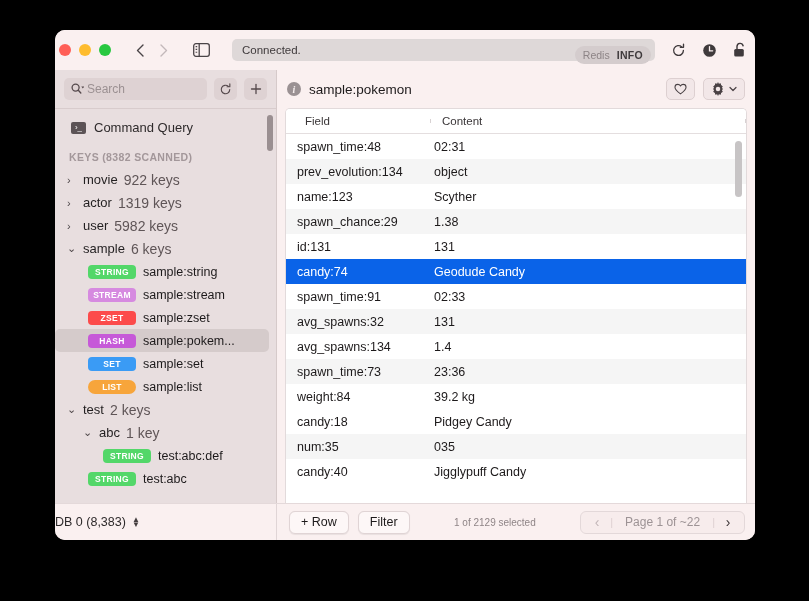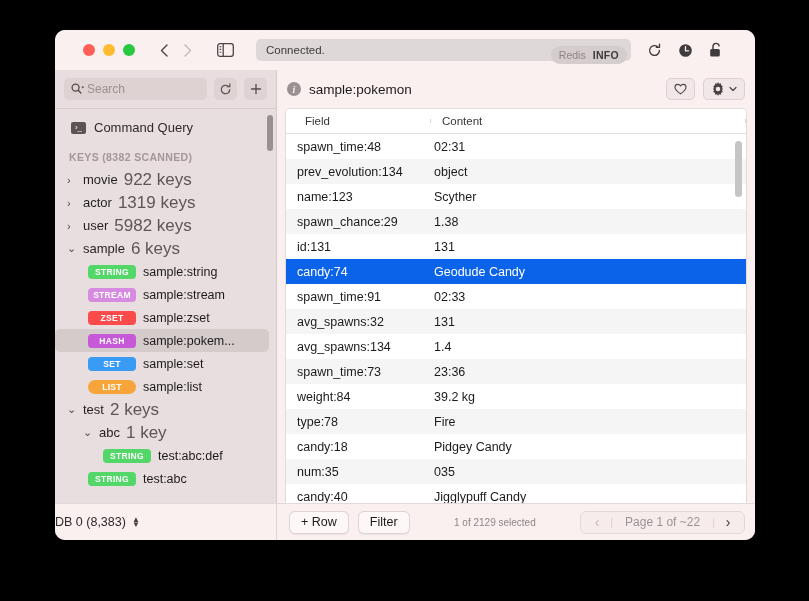--- a/index.html
+++ b/index.html
@@ -18,21 +18,21 @@
     overflow: hidden;
     box-shadow: 0 10px 40px rgba(0,0,0,.55);
     display: flex; flex-direction: column;
   }
 
   
   .titlebar {
     height: 40px; flex: 0 0 40px;
     background: #faf0f0;
     display: flex; align-items: center;
-    padding: 0 28px; gap: 8px;
+    padding: 0 4px; gap: 8px;
     position: relative;
   }
   .lights { display: flex; gap: 8px; align-items: center; }
   .light { width: 12px; height: 12px; border-radius: 50%; }
   .l-red { background: #ff5f57; }
   .l-yellow { background: #febc2e; }
   .l-green { background: #28c840; }
 
   .navbtn {
     width: 22px; height: 22px;
@@ -125,21 +125,21 @@
     color: #a3979a; letter-spacing: .35px;
   }
   .trow {
     display: flex; align-items: center;
     height: 23px;
     font-size: 13px; color: #221f20;
     padding-left: 12px;
     gap: 6px;
   }
   .trow .chev { width: 10px; color: #4e4749; font-size: 11px; flex: 0 0 10px; }
-  .trow .cnt { font-size: 17px; color: #5f5557; }
+  .trow .cnt { font-size: 14px; color: #5f5557; }
   .trow.indent1 { padding-left: 28px; }
   .krow {
     display: flex; align-items: center;
     height: 23px; gap: 7px;
     padding-left: 33px;
     font-size: 12.5px; color: #1d1a1b;
   }
   .krow.deep { padding-left: 48px; }
   .krow.sel { background: #d5cbcb; border-radius: 5px; margin: 0 7px 0 0; }
   .badge {
@@ -478,24 +478,20 @@
             <span class="td2">1.4</span>
           </div>
           <div class="trw alt">
             <span class="td1">spawn_time:73</span>
             <span class="td2">23:36</span>
           </div>
           <div class="trw">
             <span class="td1">weight:84</span>
             <span class="td2">39.2 kg</span>
           </div>
-          <div class="trw alt">
-            <span class="td1">type:78</span>
-            <span class="td2">Fire</span>
-          </div>
           <div class="trw">
             <span class="td1">candy:18</span>
             <span class="td2">Pidgey Candy</span>
           </div>
           <div class="trw alt">
             <span class="td1">num:35</span>
             <span class="td2">035</span>
           </div>
           <div class="trw">
             <span class="td1">candy:40</span>

